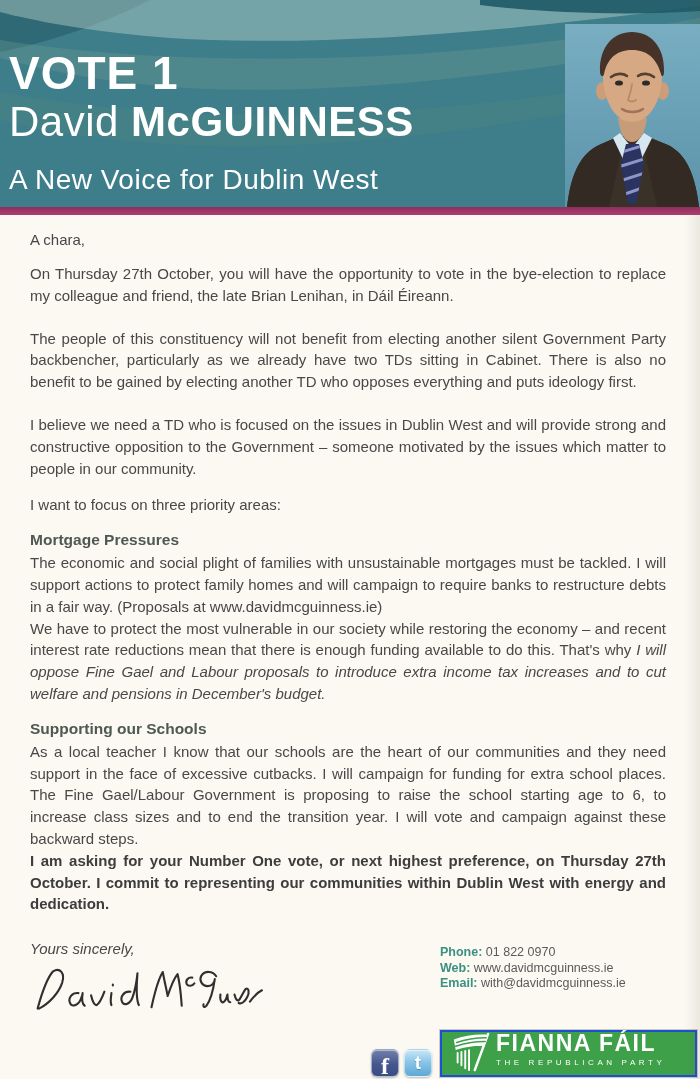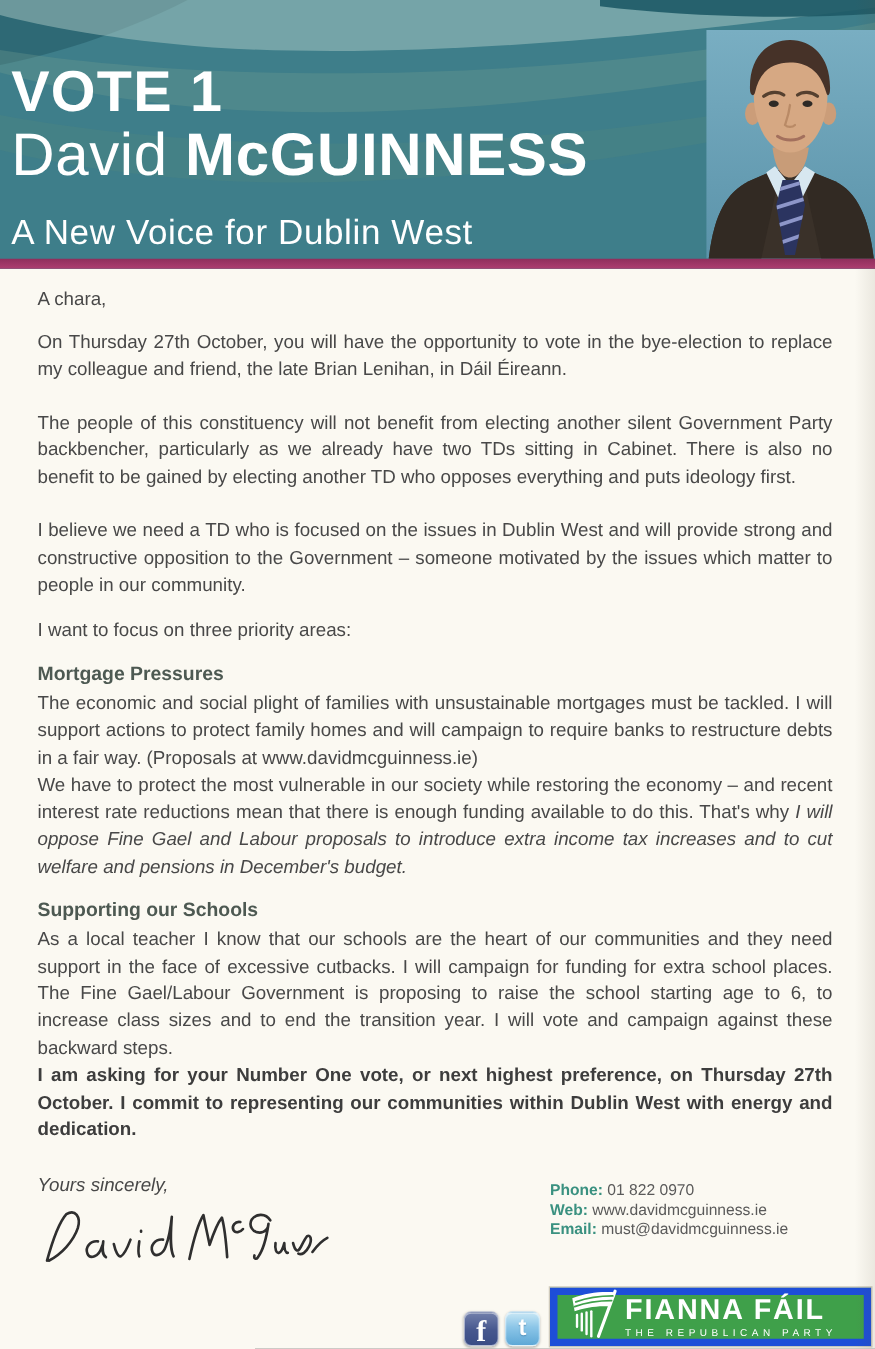--- a/index.html
+++ b/index.html
@@ -13,21 +13,21 @@
     content:""; position:absolute; top:0; right:0; width:16px; height:100%;
     background:linear-gradient(to right, rgba(0,0,0,0), rgba(90,80,60,0.10));
     pointer-events:none;
   }
 
   
   .header { position:relative; width:700px; height:215px; background:#0f766e; }
   .header-waves { position:absolute; inset:0; width:100%; height:100%; }
   .header-text { position:absolute; left:9px; top:50px; color:#fff; z-index:3; }
   .vote-line { font-size:46px; font-weight:800; letter-spacing:1px; line-height:1.0; }
-  .name-line { font-size:48px; line-height:1.0; margin-top:5px; letter-spacing:0.5px; }
+  .name-line { font-size:42px; line-height:1.0; margin-top:5px; letter-spacing:0.5px; }
   .name-first { font-weight:300; }
   .name-last { font-weight:800; }
   .tagline { font-size:28px; font-weight:300; margin-top:21px; letter-spacing:0.5px; }
   .stripe { position:absolute; left:0; bottom:0; width:100%; height:8px;
     background:linear-gradient(to bottom,#8f2f5c,#ad3e70); z-index:5; }
   .portrait { position:absolute; right:0; top:24px; width:135px; height:183px; z-index:4; }
 
   
   .letter { position:relative; padding:14px 34px 0 30px; color:#484848; }
   .letter p.para { font-size:15px; line-height:21.8px; text-align:justify; }
@@ -48,22 +48,22 @@
     display:flex; align-items:center; justify-content:center;
     color:#fff; font-weight:700; font-size:20px;
     box-shadow:0 1px 2px rgba(0,0,0,0.25), inset 0 1px 0 rgba(255,255,255,0.45);
     border:1px solid rgba(255,255,255,0.5); }
   .fb { left:371px; top:1049px; background:linear-gradient(#7280ab 0%, #46578e 55%, #3a4c85 100%); }
   .tw { left:404px; top:1049px; background:linear-gradient(#c8e7f5 0%, #8cc6e8 45%, #5ea8d6 100%); }
   .tw span { font-size:19px; font-weight:800; text-shadow:0 1px 1px rgba(0,60,110,0.35); }
   .fb span { font-family:"Liberation Serif", serif; font-size:24px; line-height:1; margin-top:6px; }
 
   .ff-logo { position:absolute; left:440px; top:1030px; width:257px; height:47px;
-    background:#3fa04a; border:6px solid #1d4ed8; outline:1px solid #cfcabb;
-    display:flex; align-items:flex-end; padding-left:6px; }
+    background:#3fa04a; border:2px solid #1d4ed8; outline:1px solid #cfcabb;
+    display:flex; align-items:flex-start; padding-left:6px; }
   .harp { width:44px; height:40px; flex:0 0 auto; }
   .ff-text { display:flex; flex-direction:column; margin-left:4px; }
   .ff-name { color:#fff; font-size:23px; font-weight:800; letter-spacing:1.5px; line-height:1; }
   .ff-tag  { color:#fff; font-size:8px; font-weight:400; letter-spacing:3.6px; margin-top:3px; }
 </style>
 </head>
 <body>
 
 <div class="page">
 
@@ -168,21 +168,21 @@
         <path d="M268,40 C267,47 269,52 272,51 C275,50 277,44 278,40 C278,46 279,51 282,51"></path>
         <path d="M288,40 C290,48 293,52 297,44 C300,38 302,34 304,32 C308,30 310,36 306,44 C303,50 298,54 294,52"></path>
         <path d="M310,50 C316,42 321,37 327,34"></path>
       </g>
     </svg>
   </div>
 
   <div class="contact">
     <p><span class="lbl">Phone:</span> <span>01 822 0970</span></p>
     <p><span class="lbl">Web:</span> <span>www.davidmcguinness.ie</span></p>
-    <p><span class="lbl">Email:</span> <span>must@davidmcguinness.ie</span></p>
+    <p><span class="lbl">Email:</span> <span>with@davidmcguinness.ie</span></p>
   </div>
 
   <div class="social-icon fb">
       <span>f</span>
     </div>
   <div class="social-icon tw">
       <span>t</span>
     </div>
 
   <div class="ff-logo">

